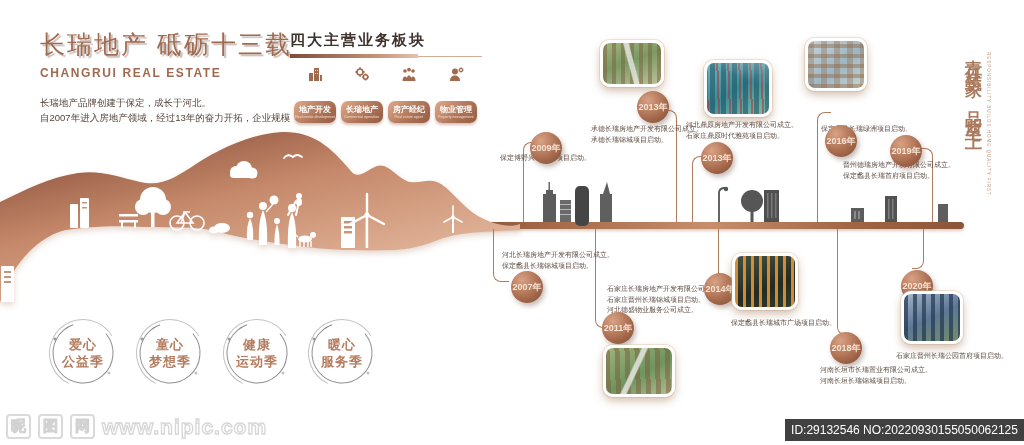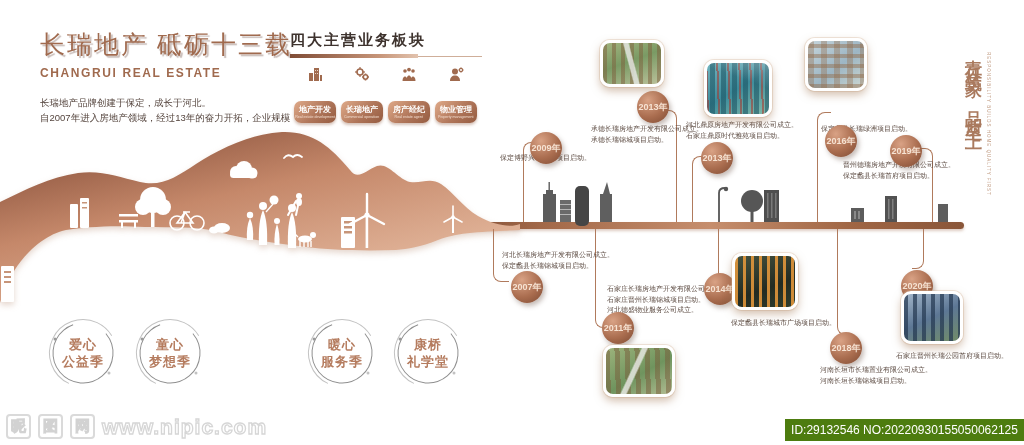--- a/index.html
+++ b/index.html
@@ -82,21 +82,21 @@
   .season .stxt{position:absolute;inset:0;display:flex;flex-direction:column;
                 align-items:center;justify-content:center;
                 font-size:13px;font-weight:bold;color:#b57c5f;line-height:17px;letter-spacing:1px;}
 
   
   .wm{position:absolute;left:6px;top:414px;display:flex;align-items:center;gap:7px;z-index:9;}
   .wm .box{width:25px;height:25px;border:2.5px solid #dadada;border-radius:4px;
            display:flex;align-items:center;justify-content:center;
            font-size:15px;font-weight:bold;color:#fff;-webkit-text-stroke:1px #d2d2d2;}
   .wm .url{font-size:21px;font-weight:bold;color:#fff;-webkit-text-stroke:1.3px #d6d6d6;letter-spacing:1px;}
-  .idbar{position:absolute;left:785px;top:419px;width:239px;height:22px;background:#4d7c0f;
+  .idbar{position:absolute;left:785px;top:419px;width:239px;height:22px;background:#404040;
          color:#ffffff;font-size:12px;line-height:22px;text-align:center;z-index:9;}
 </style>
 </head>
 <body>
 
 <div id="canvas">
 
   <div class="hdr">
     <h1>长瑞地产 砥砺十三载</h1>
     <div class="sub">CHANGRUI REAL ESTATE</div>
@@ -412,44 +412,44 @@
         <circle cx="40" cy="40" r="30" fill="none" stroke="#8f8f8f" stroke-width="1" stroke-dasharray="152 36" transform="rotate(-40 40 40)"></circle>
         <circle cx="40" cy="40" r="33.5" fill="none" stroke="#c2c2c2" stroke-width="1" stroke-dasharray="125 85" transform="rotate(115 40 40)"></circle>
         <circle cx="12" cy="26" r="1.5" fill="#9a9a9a"></circle>
         <circle cx="66" cy="60" r="1.5" fill="#c2c2c2"></circle>
       </svg>
     <div class="stxt">
         <span>童心</span>
         <span>梦想季</span>
       </div>
   </div>
+  <div class="season" style="left:217px;top:313px;">
+    <svg viewBox="0 0 80 80">
+        <circle cx="40" cy="40" r="30" fill="none" stroke="#8f8f8f" stroke-width="1" stroke-dasharray="152 36" transform="rotate(-40 40 40)"></circle>
+        <circle cx="40" cy="40" r="33.5" fill="none" stroke="#c2c2c2" stroke-width="1" stroke-dasharray="125 85" transform="rotate(115 40 40)"></circle>
+        <circle cx="12" cy="26" r="1.5" fill="#9a9a9a"></circle>
+        <circle cx="66" cy="60" r="1.5" fill="#c2c2c2"></circle>
+      </svg>
+    <div class="stxt">
+        <span>健康</span>
+        <span>运动季</span>
+      </div>
+  </div>
   <div class="season" style="left:302px;top:313px;">
     <svg viewBox="0 0 80 80">
         <circle cx="40" cy="40" r="30" fill="none" stroke="#8f8f8f" stroke-width="1" stroke-dasharray="152 36" transform="rotate(-40 40 40)"></circle>
         <circle cx="40" cy="40" r="33.5" fill="none" stroke="#c2c2c2" stroke-width="1" stroke-dasharray="125 85" transform="rotate(115 40 40)"></circle>
         <circle cx="12" cy="26" r="1.5" fill="#9a9a9a"></circle>
         <circle cx="66" cy="60" r="1.5" fill="#c2c2c2"></circle>
       </svg>
     <div class="stxt">
         <span>暖心</span>
         <span>服务季</span>
       </div>
   </div>
-  <div class="season" style="left:388px;top:313px;">
-    <svg viewBox="0 0 80 80">
-        <circle cx="40" cy="40" r="30" fill="none" stroke="#8f8f8f" stroke-width="1" stroke-dasharray="152 36" transform="rotate(-40 40 40)"></circle>
-        <circle cx="40" cy="40" r="33.5" fill="none" stroke="#c2c2c2" stroke-width="1" stroke-dasharray="125 85" transform="rotate(115 40 40)"></circle>
-        <circle cx="12" cy="26" r="1.5" fill="#9a9a9a"></circle>
-        <circle cx="66" cy="60" r="1.5" fill="#c2c2c2"></circle>
-      </svg>
-    <div class="stxt">
-        <span>康桥</span>
-        <span>礼学堂</span>
-      </div>
-  </div>
 
   <div class="wm">
     <div class="box">昵</div>
     <div class="box">图</div>
     <div class="box">网</div>
     <div class="url">www.nipic.com</div>
   </div>
   <div class="idbar">ID:29132546 NO:20220930155050062125</div>
 
 </div>

